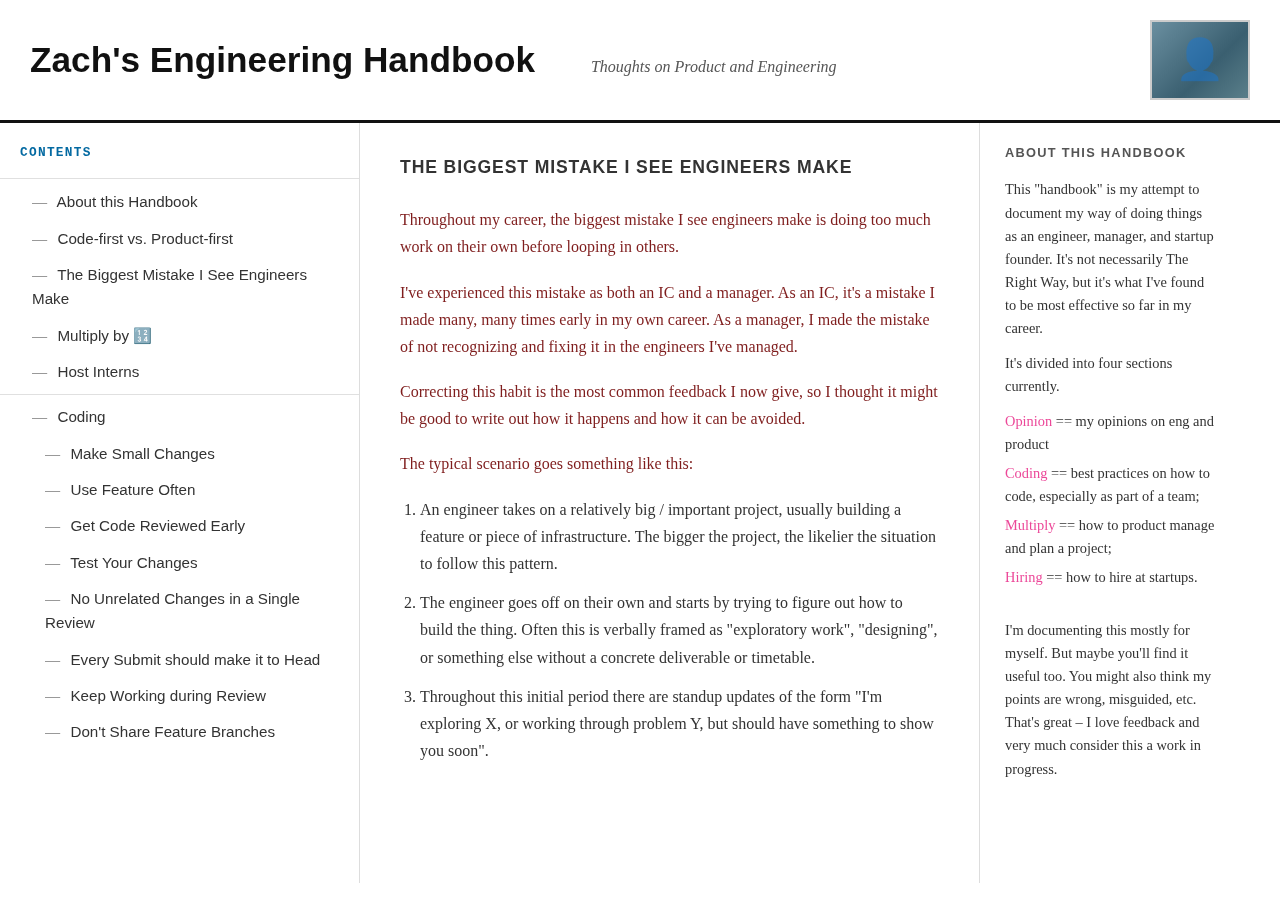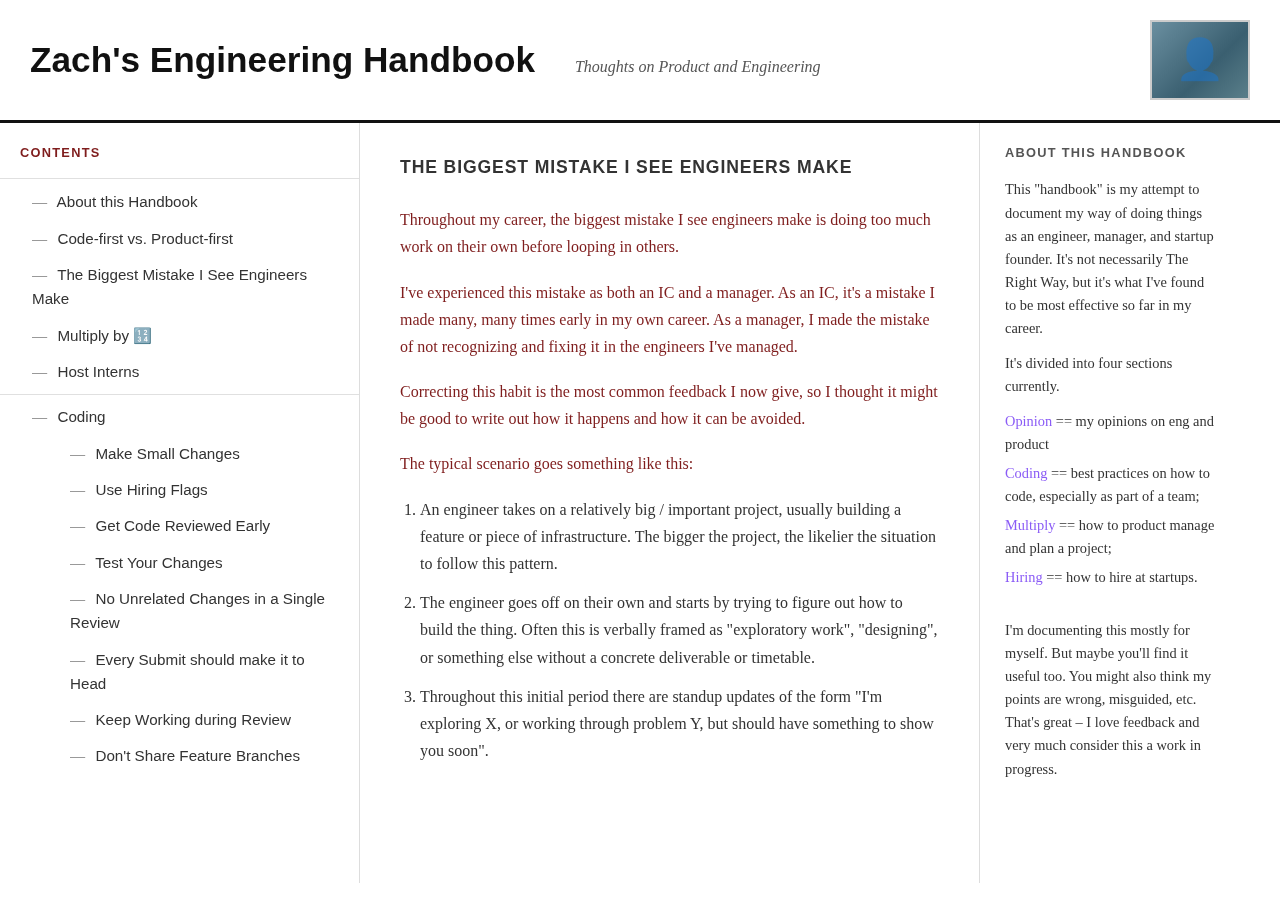--- a/index.html
+++ b/index.html
@@ -21,21 +21,21 @@
       text-decoration: none;
       font-family: Arial, Helvetica, sans-serif;
     }
     #site-tagline {
       font-style: italic;
       color: #555;
       font-size: 1rem;
       margin-left: 30px;
       font-family: Georgia, serif;
     }
-    #header-title-row { display: flex; align-items: baseline; gap: 10px; }
+    #header-title-row { display: flex; align-items: baseline; gap: 26px; }
     #avatar-img {
       width: 100px;
       height: 80px;
       background: #8a9ba8;
       border: 2px solid #ccc;
       overflow: hidden;
       position: relative;
     }
     
     .avatar-placeholder {
@@ -62,39 +62,39 @@
 
     
     #sidebar {
       width: 360px;
       min-width: 360px;
       border-right: 1px solid #ddd;
       padding: 20px 0;
       background: #fff;
     }
     #contents-label {
-      font-family: Liberation Sans, sans-serif;
+      font-family: Liberation Mono, monospace;
       font-size: 0.8rem;
       font-weight: bold;
       letter-spacing: 0.1em;
-      color: #7f1d1d;
+      color: #0369a1;
       padding: 0 20px 10px 20px;
       text-transform: uppercase;
     }
     .sidebar-item {
       display: block;
       padding: 6px 20px 6px 20px;
       color: #333;
       text-decoration: none;
       font-size: 0.95rem;
       font-family: Arial, Helvetica, sans-serif;
       cursor: pointer;
     }
     .sidebar-item.top-level { padding-left: 20px; margin-left: 12px; }
-    .sidebar-item.sub-level { padding-left: 70px; }
+    .sidebar-item.sub-level { padding-left: 45px; }
     .sidebar-dash {
       display: inline-block;
       margin-right: 6px;
       color: #999;
     }
     hr.sidebar-divider {
       border: none;
       border-top: 1px solid #e0e0e0;
       margin: 5px 0;
     }
@@ -147,21 +147,21 @@
       text-transform: uppercase;
       margin-bottom: 15px;
     }
     .about-text {
       font-size: 0.9rem;
       line-height: 1.6;
       color: #333;
       margin-bottom: 12px;
     }
     .about-link {
-      color: #8b5cf6;
+      color: #ec4899;
       text-decoration: none;
       font-size: 0.9rem;
       text-align: center;
     }
     .about-section-line {
       margin-bottom: 6px;
       font-size: 0.9rem;
       line-height: 1.6;
     }
   </style>
@@ -210,21 +210,21 @@
     <a class="sidebar-item top-level">
       <span class="sidebar-dash">—</span>
       <span>Coding</span>
     </a>
     <a class="sidebar-item sub-level">
       <span class="sidebar-dash">—</span>
       <span>Make Small Changes</span>
     </a>
     <a class="sidebar-item sub-level">
       <span class="sidebar-dash">—</span>
-      <span>Use Hiring Flags</span>
+      <span>Use Feature Often</span>
     </a>
     <a class="sidebar-item sub-level">
       <span class="sidebar-dash">—</span>
       <span>Get Code Reviewed Early</span>
     </a>
     <a class="sidebar-item sub-level">
       <span class="sidebar-dash">—</span>
       <span>Test Your Changes</span>
     </a>
     <a class="sidebar-item sub-level">

